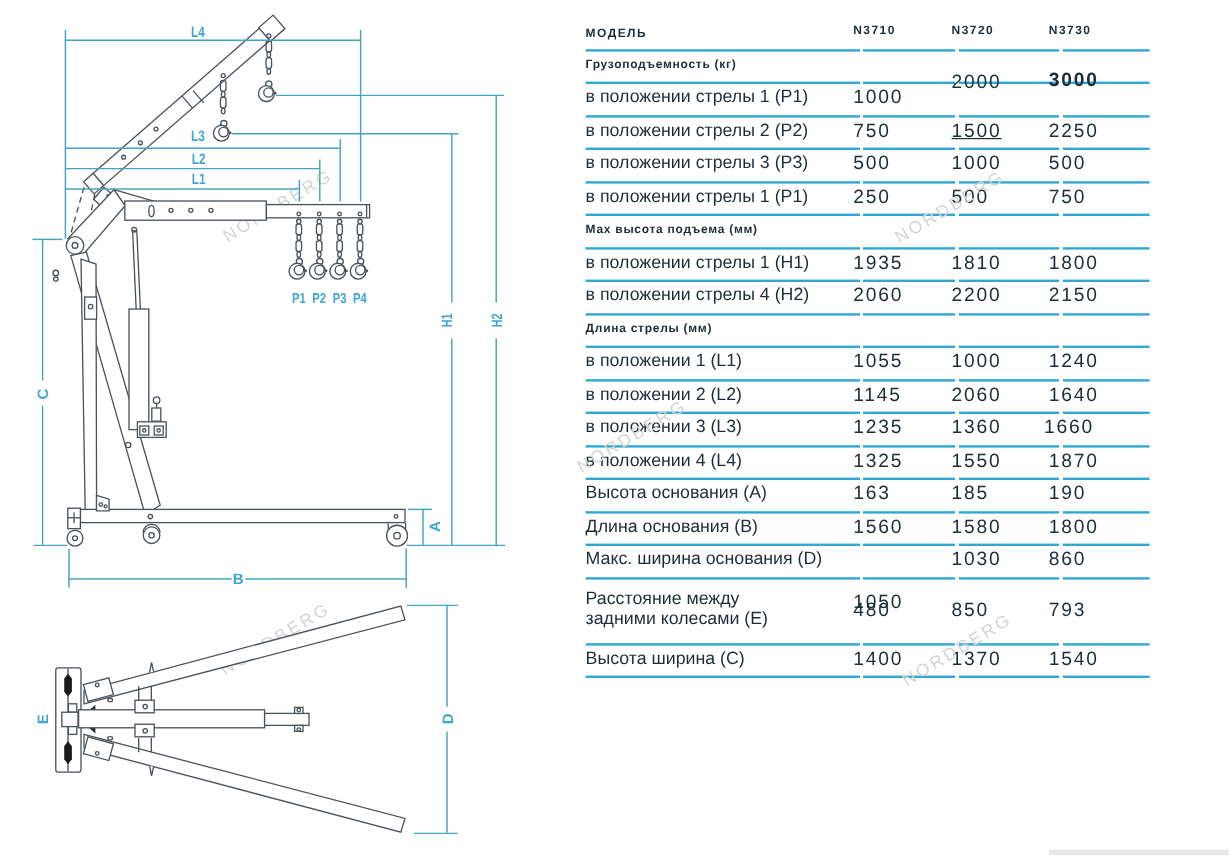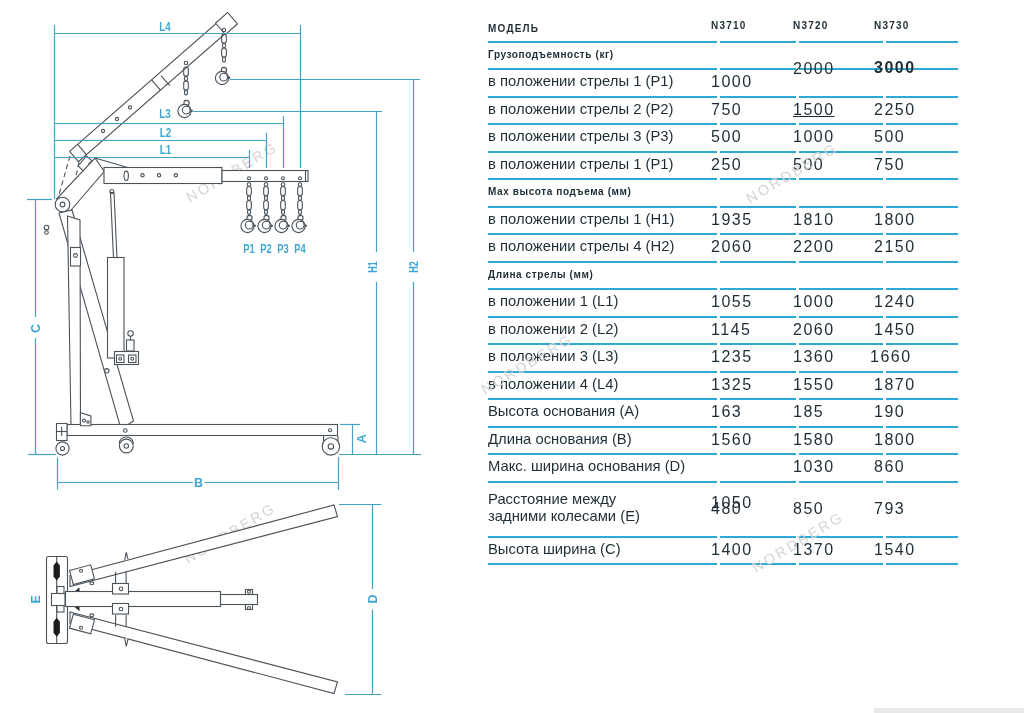--- a/index.html
+++ b/index.html
@@ -63,21 +63,21 @@
 <div class="num" style="left:793.0px;top:238.25px;">2200</div>
 <div class="num" style="left:874.0px;top:238.25px;">2150</div>
 <div class="lbl bold sect" style="left:488px;top:265.75px;line-height:17px;">Длина стрелы (мм)</div>
 <div class="lbl" style="left:488px;top:293.25px;line-height:17px;">в положении 1 (L1)</div>
 <div class="num" style="left:711.0px;top:293.25px;">1055</div>
 <div class="num" style="left:793.0px;top:293.25px;">1000</div>
 <div class="num" style="left:874.0px;top:293.25px;">1240</div>
 <div class="lbl" style="left:488px;top:320.75px;line-height:17px;">в положении 2 (L2)</div>
 <div class="num" style="left:711.0px;top:320.75px;">1145</div>
 <div class="num" style="left:793.0px;top:320.75px;">2060</div>
-<div class="num" style="left:874.0px;top:320.75px;">1450</div>
+<div class="num" style="left:874.0px;top:320.75px;">1640</div>
 <div class="lbl" style="left:488px;top:348.25px;line-height:17px;">в положении 3 (L3)</div>
 <div class="num" style="left:711.0px;top:348.25px;">1235</div>
 <div class="num" style="left:793.0px;top:348.25px;">1360</div>
 <div class="num" style="left:870px;top:348.25px;">1660</div>
 <div class="lbl" style="left:488px;top:375.75px;line-height:17px;">в положении 4 (L4)</div>
 <div class="num" style="left:711.0px;top:375.75px;">1325</div>
 <div class="num" style="left:793.0px;top:375.75px;">1550</div>
 <div class="num" style="left:874.0px;top:375.75px;">1870</div>
 <div class="lbl" style="left:488px;top:403.25px;line-height:17px;text-align:right;">Высота основания (А)</div>
 <div class="num" style="left:711.0px;top:403.25px;">163</div>

